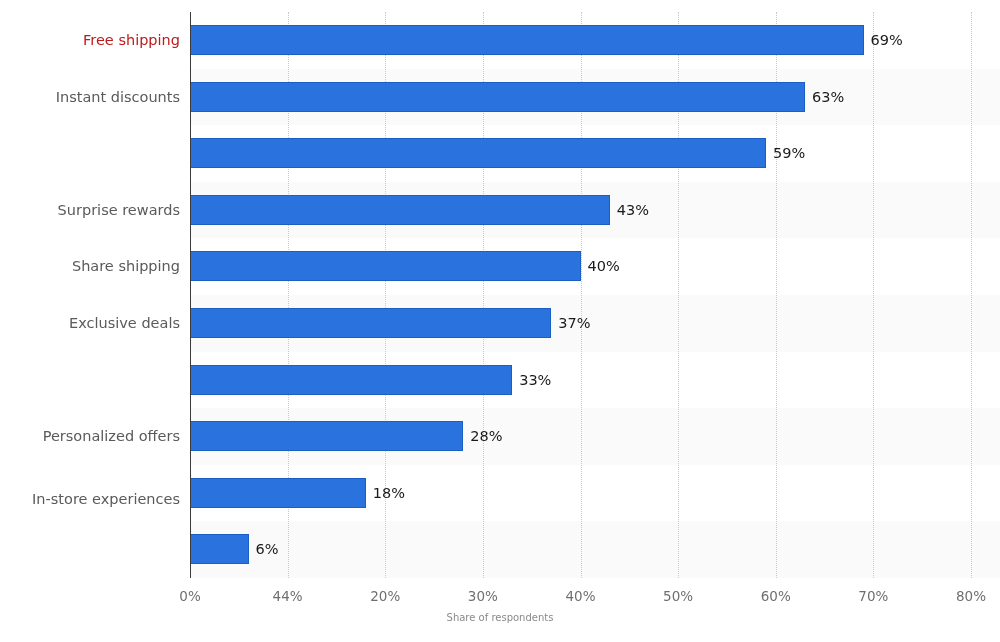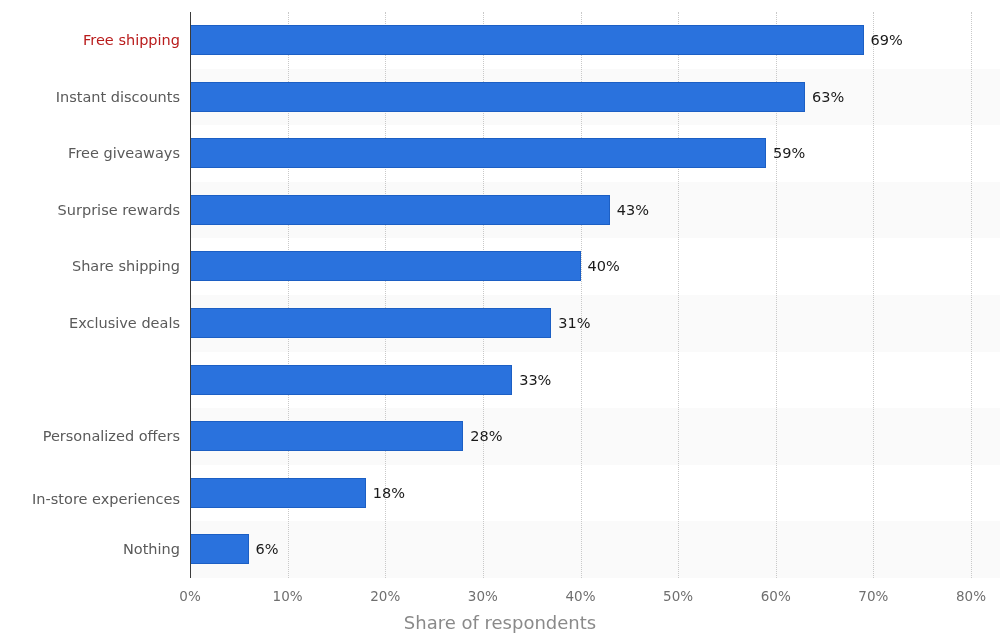--- a/index.html
+++ b/index.html
@@ -114,21 +114,21 @@
     color: #6f6f6f;
     transform: translateX(-50%);
     white-space: nowrap;
   }
   #x-axis-title {
     position: absolute;
     left: 0;
     top: 612px;
     width: 1000px;
     text-align: center;
-    font-size: 18px;
+    font-size: 10px;
     color: #8a8a8a;
   }
 </style>
 </head>
 <body>
 
 <div id="chart-root">
 
   <div class="plot-area">
     <div id="row-bands">
@@ -164,21 +164,21 @@
         <div class="bar-row" style="top: 169.8px; height: 56.6px; width: 781px;">
           <div class="bar" style="width: 419.787px; background: rgb(42, 114, 221); border-color: rgb(28, 95, 196);"></div>
           <div class="bar-value" style="left: 419.787px; color: rgb(26, 26, 26);">43%</div>
         </div>
         <div class="bar-row" style="top: 226.4px; height: 56.6px; width: 781px;">
           <div class="bar" style="width: 390.5px; background: rgb(42, 114, 221); border-color: rgb(28, 95, 196);"></div>
           <div class="bar-value" style="left: 390.5px; color: rgb(26, 26, 26);">40%</div>
         </div>
         <div class="bar-row" style="top: 283px; height: 56.6px; width: 781px;">
           <div class="bar" style="width: 361.212px; background: rgb(42, 114, 221); border-color: rgb(28, 95, 196);"></div>
-          <div class="bar-value" style="left: 361.212px; color: rgb(26, 26, 26);">31%</div>
+          <div class="bar-value" style="left: 361.212px; color: rgb(26, 26, 26);">37%</div>
         </div>
         <div class="bar-row" style="top: 339.6px; height: 56.6px; width: 781px;">
           <div class="bar" style="width: 322.162px; background: rgb(42, 114, 221); border-color: rgb(28, 95, 196);"></div>
           <div class="bar-value" style="left: 322.162px; color: rgb(26, 26, 26);">33%</div>
         </div>
         <div class="bar-row" style="top: 396.2px; height: 56.6px; width: 781px;">
           <div class="bar" style="width: 273.35px; background: rgb(42, 114, 221); border-color: rgb(28, 95, 196);"></div>
           <div class="bar-value" style="left: 273.35px; color: rgb(26, 26, 26);">28%</div>
         </div>
         <div class="bar-row" style="top: 452.8px; height: 56.6px; width: 781px;">
@@ -190,32 +190,30 @@
           <div class="bar-value" style="left: 58.575px; color: rgb(26, 26, 26);">6%</div>
         </div>
       </div>
   </div>
 
   <div class="y-axis"></div>
 
   <div id="category-axis">
       <div class="cat-label" style="top: 13px; height: 30px; line-height: 30px; color: #b91c1c;">Free shipping</div>
       <div class="cat-label" style="top: 69.6px; height: 30px; line-height: 30px; color: rgb(90, 90, 90);">Instant discounts</div>
-      <div class="cat-label" style="top: 126.2px; height: 30px; line-height: 30px; color: rgb(90, 90, 90);">Free giveaways</div>
       <div class="cat-label" style="top: 182.8px; height: 30px; line-height: 30px; color: rgb(90, 90, 90);">Surprise rewards</div>
       <div class="cat-label" style="top: 239.4px; height: 30px; line-height: 30px; color: rgb(90, 90, 90);">Share shipping</div>
       <div class="cat-label" style="top: 296px; height: 30px; line-height: 30px; color: rgb(90, 90, 90);">Exclusive deals</div>
       <div class="cat-label" style="top: 409.2px; height: 30px; line-height: 30px; color: rgb(90, 90, 90);">Personalized offers</div>
       <div class="cat-label" style="top: 472px; height: 30px; line-height: 30px; color: rgb(90, 90, 90);">In-store experiences</div>
-      <div class="cat-label" style="top: 522.4px; height: 30px; line-height: 30px; color: rgb(90, 90, 90);">Nothing</div>
     </div>
 
   <div id="x-axis">
       <div class="x-tick" style="left: 0px; color: rgb(111, 111, 111);">0%</div>
-      <div class="x-tick" style="left: 97.625px; color: rgb(111, 111, 111);">10%</div>
+      <div class="x-tick" style="left: 97.625px; color: rgb(111, 111, 111);">44%</div>
       <div class="x-tick" style="left: 195.25px; color: rgb(111, 111, 111);">20%</div>
       <div class="x-tick" style="left: 292.875px; color: rgb(111, 111, 111);">30%</div>
       <div class="x-tick" style="left: 390.5px; color: rgb(111, 111, 111);">40%</div>
       <div class="x-tick" style="left: 488.125px; color: rgb(111, 111, 111);">50%</div>
       <div class="x-tick" style="left: 585.75px; color: rgb(111, 111, 111);">60%</div>
       <div class="x-tick" style="left: 683.375px; color: rgb(111, 111, 111);">70%</div>
       <div class="x-tick" style="left: 781px; color: rgb(111, 111, 111);">80%</div>
     </div>
 
   <div id="x-axis-title" style="color: rgb(138, 138, 138);">Share of respondents</div>

